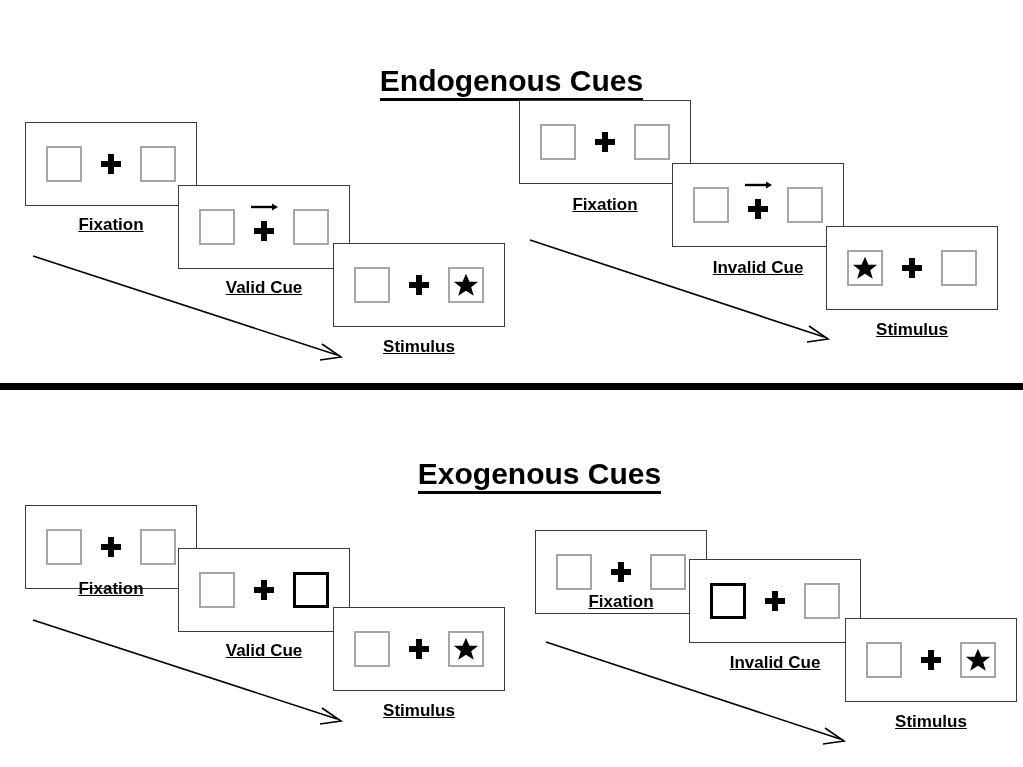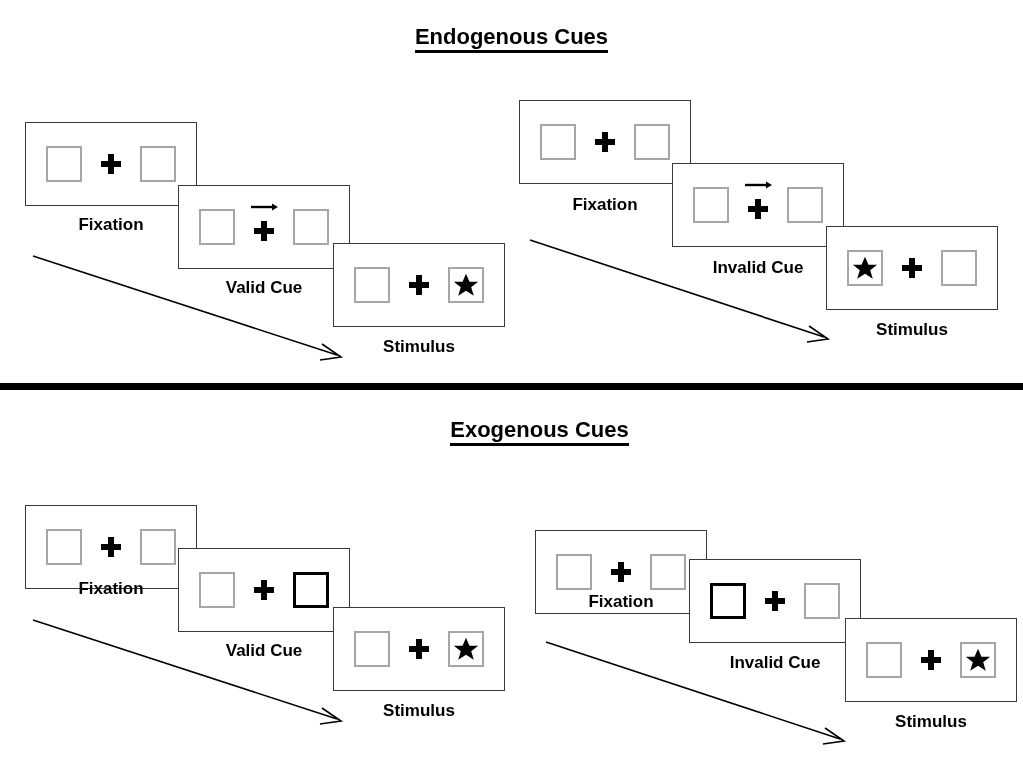--- a/index.html
+++ b/index.html
@@ -18,23 +18,24 @@
     position: absolute;
     left: 0; top: 0;
     width: 1023px;
     height: 767px;
   }
   .section-title {
     position: absolute;
     width: 100%;
     text-align: center;
     font-weight: bold;
-    font-size: 22px;
+    font-size: 30px;
     color: #000000;
     letter-spacing: 0px;
+    margin-top: 40px;
   }
   .section-title span {
     border-bottom: 3px solid #000000;
     padding-bottom: 1px;
   }
   .divider {
     position: absolute;
     left: 0;
     width: 1023px;
     height: 7px;
@@ -111,20 +112,21 @@
     height: 26px;
     display: block;
   }
   .panel-label {
     position: absolute;
     font-weight: bold;
     font-size: 17px;
     color: #000000;
     white-space: nowrap;
     text-align: center;
+    text-decoration: underline;
   }
   .time-arrow {
     position: absolute;
     overflow: visible;
   }
 </style>
 </head>
 <body>
 
 <div class="stage">

